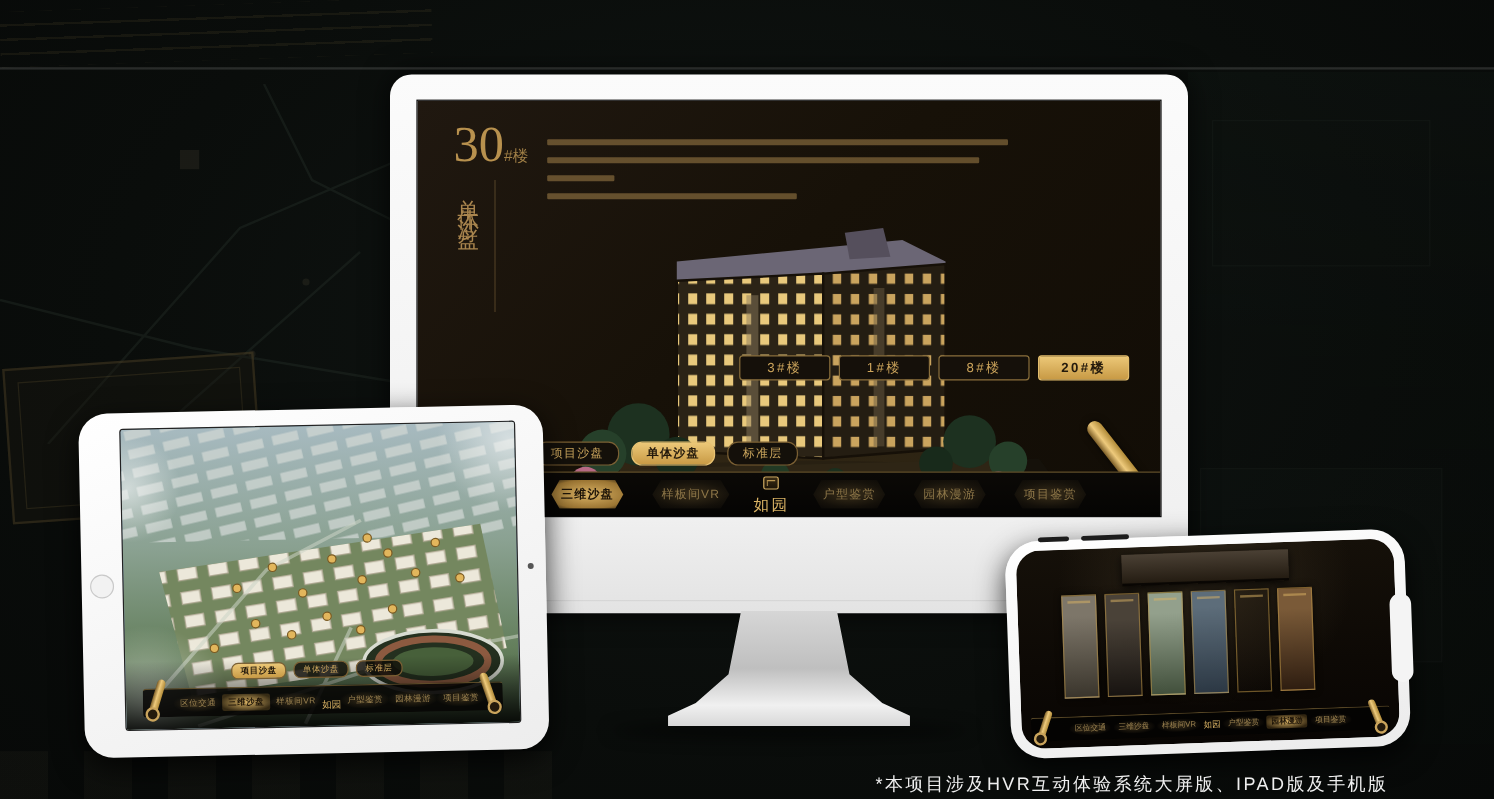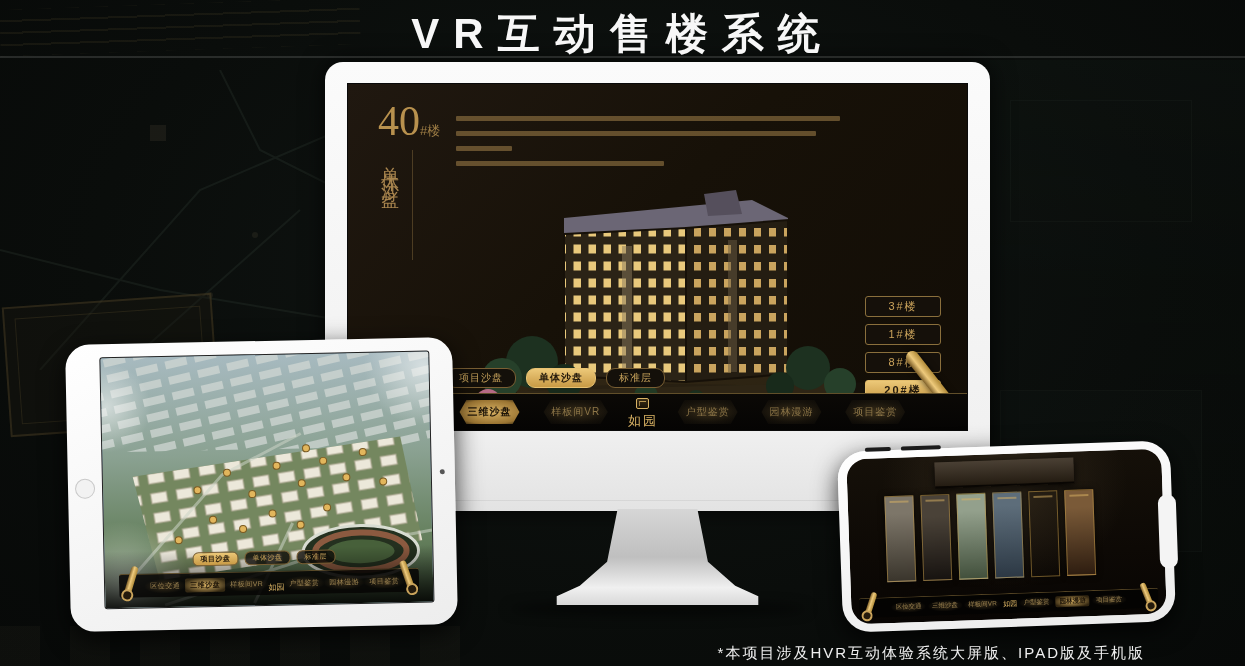--- a/index.html
+++ b/index.html
@@ -29,21 +29,21 @@
   .bg-bottom-left { bottom:0; left:0; width:480px; height:40px; opacity:.25;
     background:repeating-linear-gradient(90deg, rgba(120,110,80,.25) 0 40px, transparent 40px 70px); }
 
   
   .page-title { position:absolute; top:6px; left:0; width:100%; text-align:center;
     color:#f7f7f7; font-size:42px; font-weight:bold; letter-spacing:14px; z-index:40; }
   .title-rule { position:absolute; top:56px; left:0; width:100%; height:2px;
     background:rgba(255,255,255,.13); z-index:39; }
 
   
-  .footnote { position:absolute; bottom:3px; right:100px; color:#efefef;
+  .footnote { position:absolute; bottom:3px; right:88px; color:#efefef;
     font-size:15px; letter-spacing:2px; z-index:40; }
 
   
   .monitor { position:absolute; left:325px; top:62px; width:665px; height:449px; z-index:10;
     background:linear-gradient(180deg,#fbfbfb 0%, #f1f1f1 80%, #e3e3e3 100%);
     border-radius:18px 18px 8px 8px;
     box-shadow:0 0 24px rgba(0,0,0,.75); }
   .m-screen { position:absolute; left:22px; top:21px; width:621px; height:348px;
     background:linear-gradient(135deg,#201810 0%, #171108 45%, #120d06 100%);
     overflow:hidden; border:1px solid #0a0a0a; }
@@ -61,21 +61,21 @@
   
   .scr-paragraph { position:absolute; left:108px; top:22px; width:400px; }
   .p-line { height:5px; margin:10px 0; background:rgba(176,140,79,.5);
     border-radius:1px; filter:blur(.4px); }
 
   
   .scr-render { position:absolute; left:88px; top:72px; width:460px; height:276px; }
 
   
   .bldg-btns { position:absolute; right:26px; top:212px; display:flex;
-    flex-direction:column; gap:7px; }
+    flex-direction:row; gap:7px; }
   .bldg-btn { width:76px; height:21px; font-size:11px; letter-spacing:2px;
     color:#cda55c; background:#15100a; border:1px solid #8a6f3c; border-radius:3px;
     display:flex; align-items:center; justify-content:center; cursor:pointer; }
   .bldg-btn.active { background:linear-gradient(180deg,#ecc878,#c89a45);
     color:#241a0c; font-weight:bold; border-color:#e3bd6c; }
 
   
   .scroll-handle { position:absolute; width:13px; height:78px; border-radius:7px;
     background:linear-gradient(90deg,#7c5e28,#eeca7c 45%,#b08a38);
     box-shadow:0 0 6px rgba(0,0,0,.6); }
@@ -222,28 +222,27 @@
         <rect x="150" y="55" width="16" height="16"></rect>
         <circle cx="255" cy="165" r="3"></circle>
         <circle cx="210" cy="225" r="3"></circle>
       </g>
     </svg>
   </div>
   <div class="bg-piece bg-plaque"></div>
   <div class="bg-piece bg-right"></div>
   <div class="bg-piece bg-bottom-left"></div>
 
-  <div class="page-title">VR互动售楼系统</div>
   <div class="title-rule"></div>
 
   <div class="monitor">
     <div class="m-screen">
 
       <div class="scr-title">
-        <span class="scr-num">40</span><span class="scr-num-suffix">#楼</span>
+        <span class="scr-num">30</span><span class="scr-num-suffix">#楼</span>
         <div class="scr-sub">单体沙盘</div>
       </div>
       <div class="scr-sub-rule"></div>
 
       <div class="scr-paragraph">
         <div class="p-line" style="width:96%"></div>
         <div class="p-line" style="width:90%"></div>
         <div class="p-line" style="width:14%"></div>
         <div class="p-line" style="width:52%"></div>
       </div>

